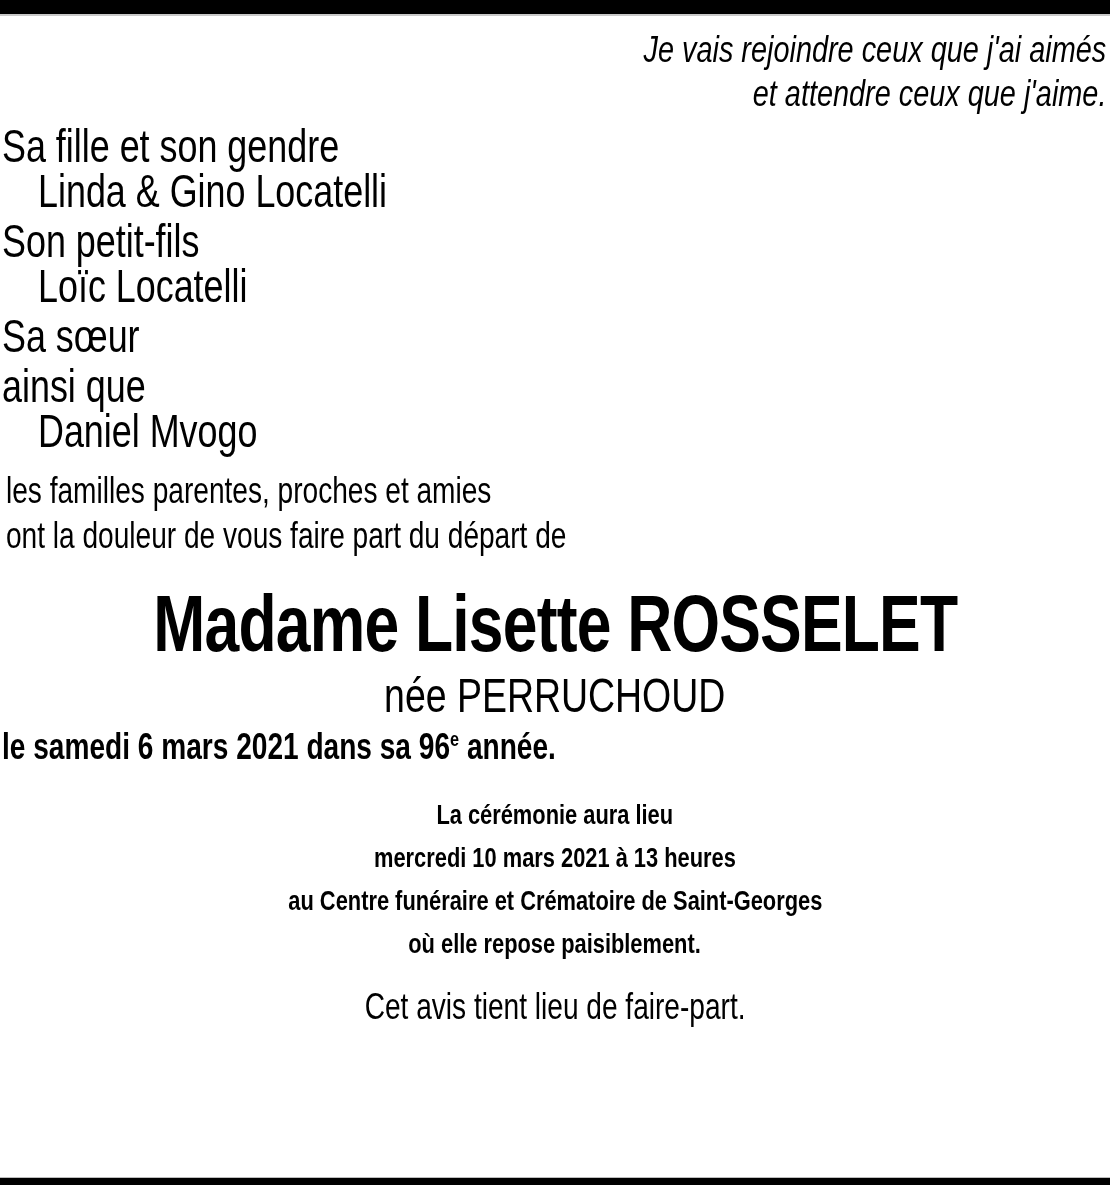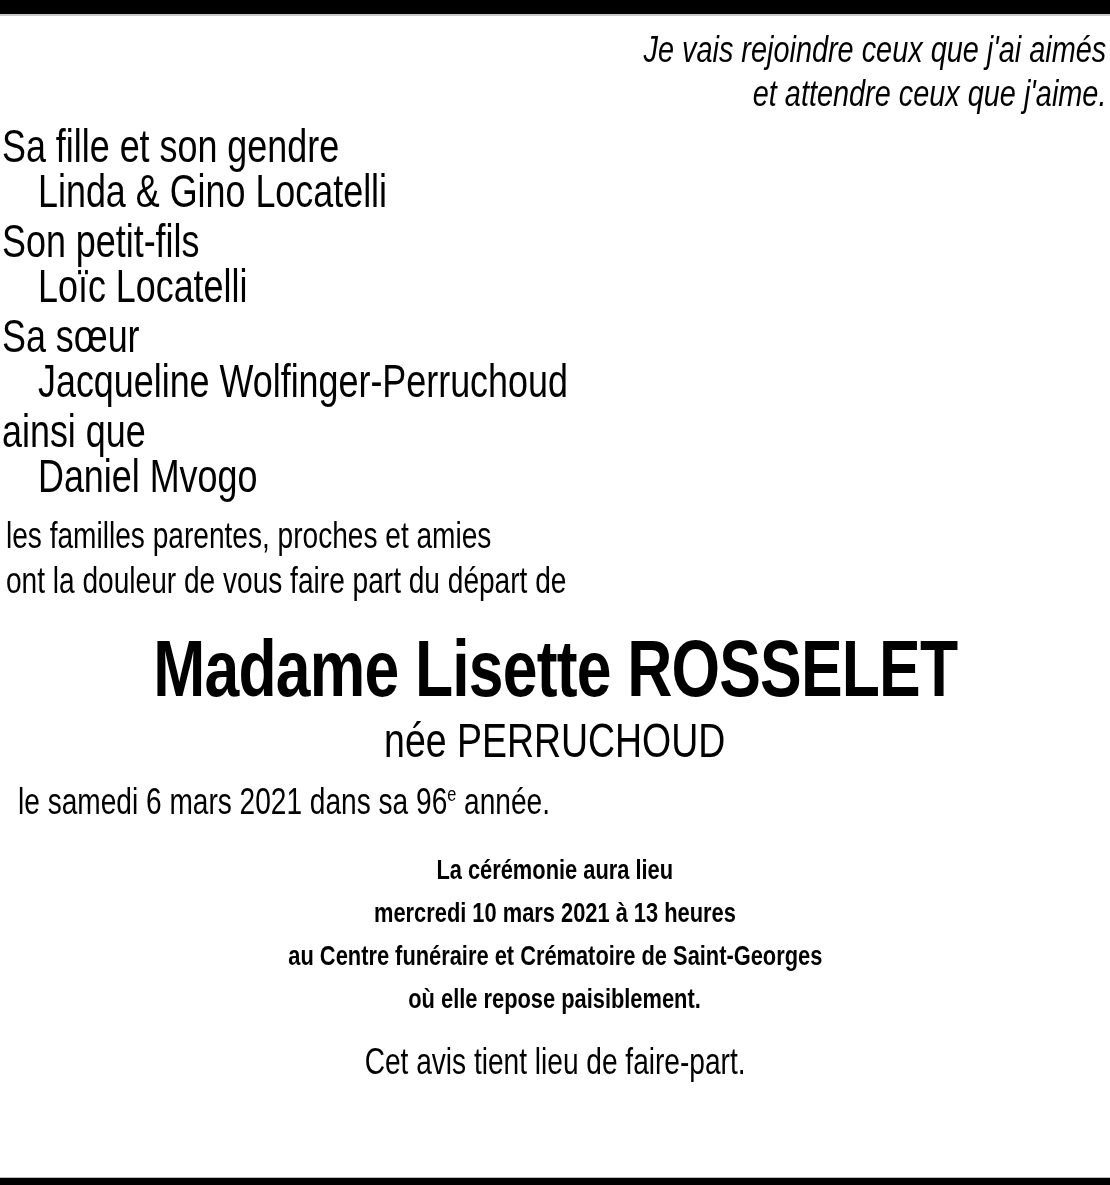--- a/index.html
+++ b/index.html
@@ -81,24 +81,24 @@
     letter-spacing: -1px;
   }
   .deceased-maiden {
     text-align: center;
     font-size: 48px;
     line-height: 56px;
     font-weight: normal;
   }
 
   .death-date {
-    margin-top: 10px;
-    padding-left: 18px;
+    padding-left: 2px;
     font-size: 36px;
     line-height: 45px;
+    font-weight: bold;
   }
   .death-date sup {
     font-size: 58%;
     vertical-align: super;
     line-height: 0;
   }
 
   .ceremony {
     margin-top: 24px;
     text-align: center;
@@ -150,23 +150,20 @@
         <div class="family-names">
           <span class="cond o-left">Loïc Locatelli</span>
         </div>
       </div>
 
 
       <div class="family-group">
         <div>
           <span class="cond o-left">Sa sœur</span>
         </div>
-        <div class="family-names">
-          <span class="cond o-left">Jacqueline Wolfinger-Perruchoud</span>
-        </div>
       </div>
 
       <div class="family-group">
         <div>
           <span class="cond o-left">ainsi que</span>
         </div>
         <div class="family-names">
           <span class="cond o-left">Daniel Mvogo</span>
         </div>
       </div>

